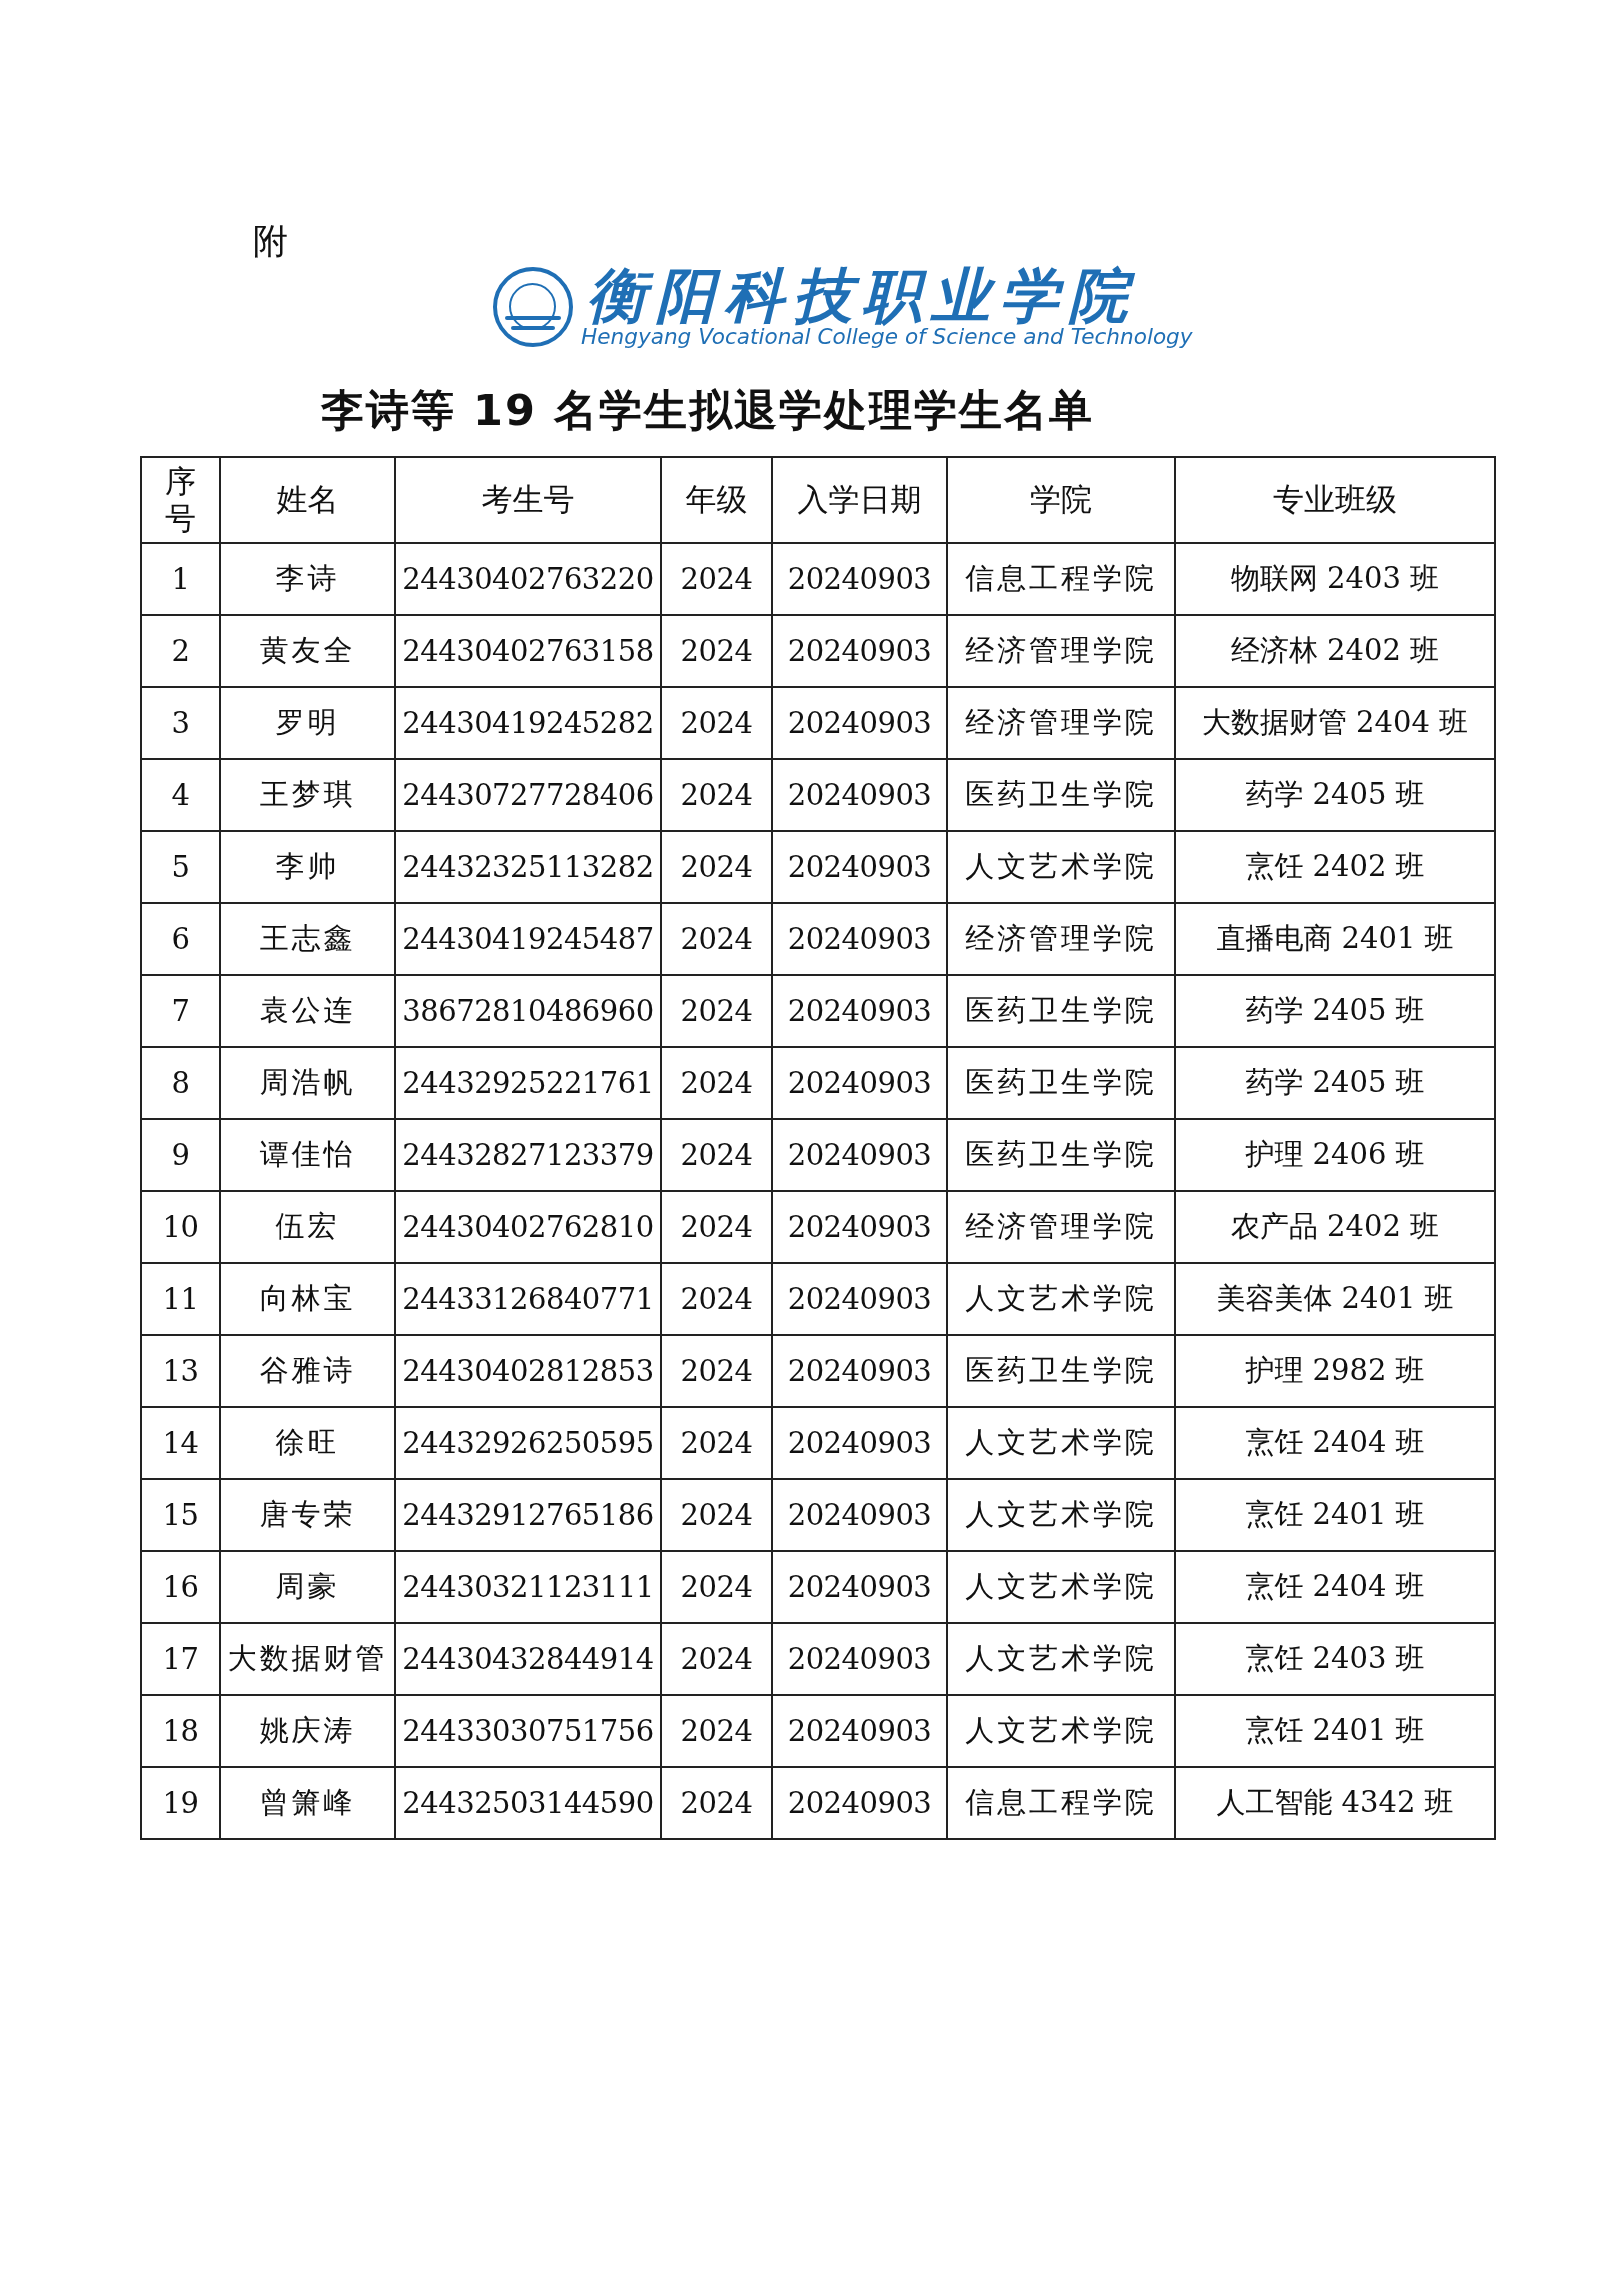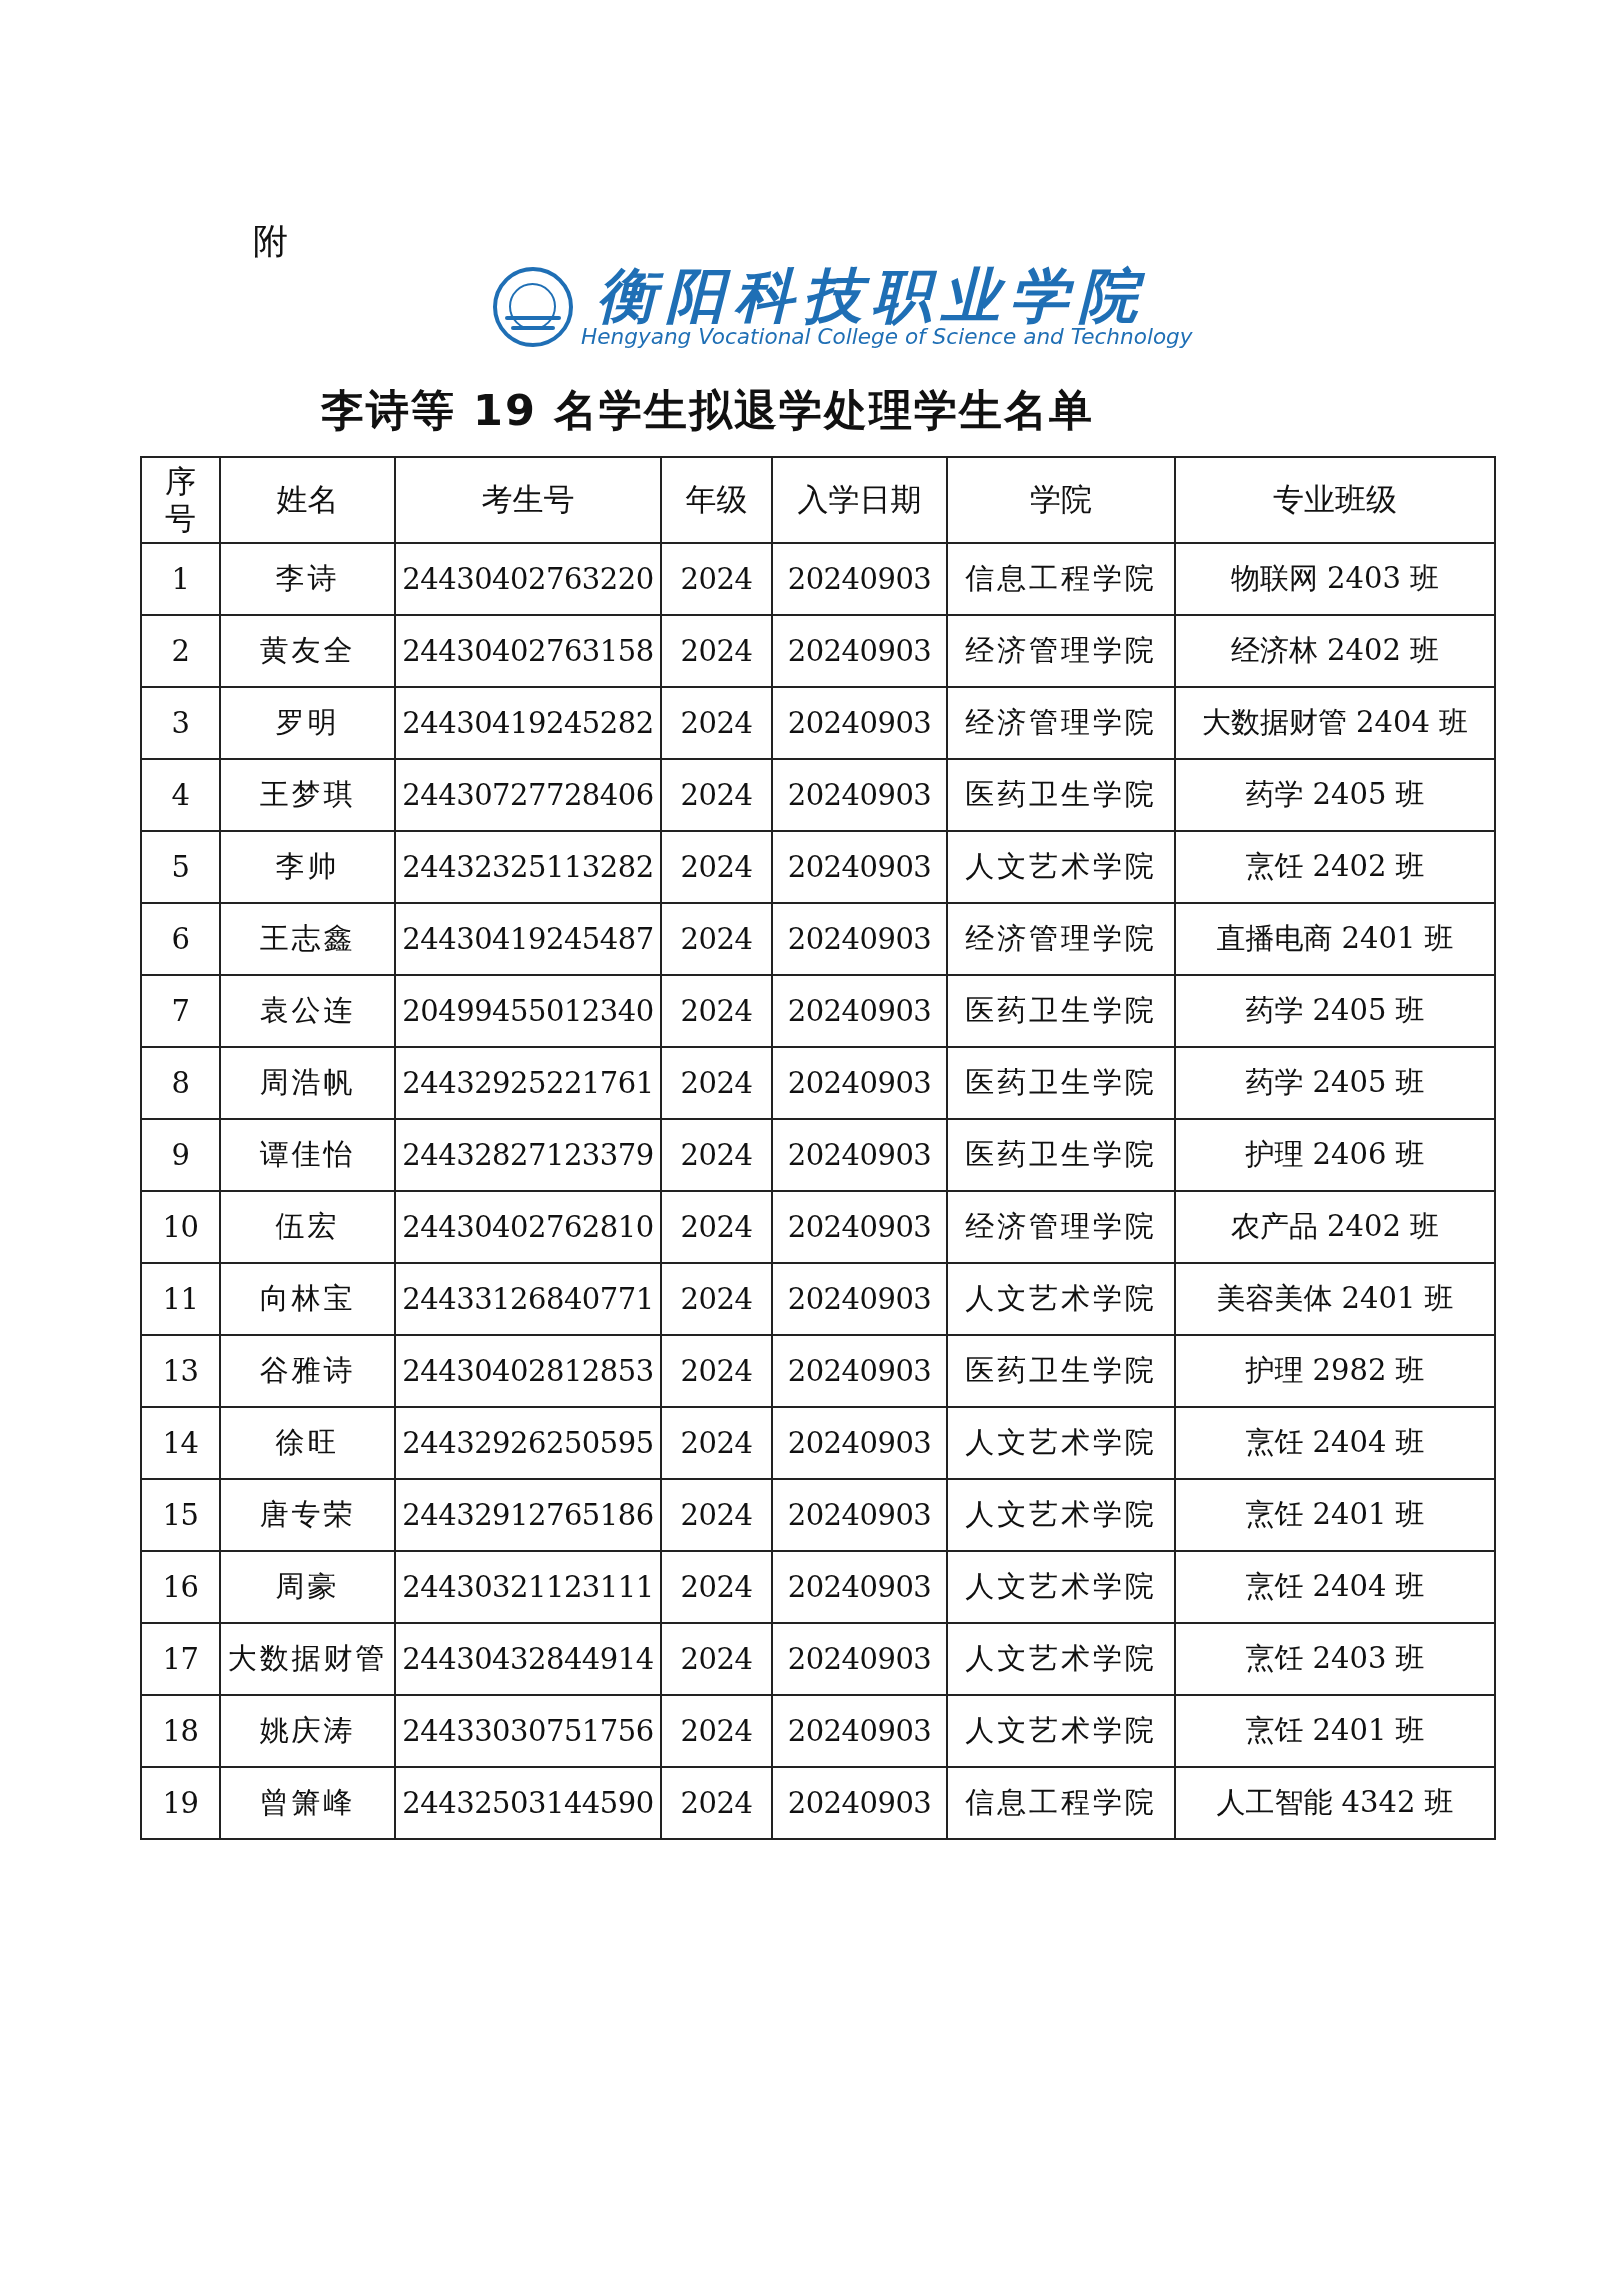--- a/index.html
+++ b/index.html
@@ -5,21 +5,21 @@
   html, body { margin:0; padding:0; background:#ffffff; }
   body { width:1621px; height:2293px; position:relative; overflow:hidden;
          font-family:"DejaVu Serif","Liberation Serif",serif; color:#111; }
   .attach { position:absolute; left:253px; top:218px; font-size:35px; }
   .logo { position:absolute; left:493px; top:263px; width:637px; height:90px; }
   .logo-emblem { position:absolute; left:0; top:3.9px; width:80px; height:80px; border-radius:50%;
                  border:4.9px solid #1f6fb5; box-sizing:border-box; background:#fff; }
   .logo-emblem .inner { position:absolute; left:11.8px; top:11.8px; width:47px; height:47px; border-radius:50%;
                  border:2.9px solid #1f6fb5; box-sizing:border-box; }
   .logo-emblem .wave { position:absolute; left:7.8px; right:7.8px; height:3.9px; background:#1f6fb5; border-radius:2px; }
-  .logo-cn { position:absolute; left:104px; top:-5.9px; font-size:59px; font-weight:bold; color:#1f6fb5;
+  .logo-cn { position:absolute; left:94px; top:-5.9px; font-size:59px; font-weight:bold; color:#1f6fb5;
              letter-spacing:9.8px; white-space:nowrap; font-family:"DejaVu Serif",serif; font-style:italic; }
   .logo-en { position:absolute; left:88px; top:61px; font-size:21.6px; color:#1f6fb5; white-space:nowrap;
              font-family:"DejaVu Sans",sans-serif; font-style:italic; }
   .title { position:absolute; left:0; width:1415px; top:382px; text-align:center; font-size:43px;
            font-weight:bold; font-family:"DejaVu Sans","Liberation Sans",sans-serif; letter-spacing:2px; }
   table { position:absolute; left:140px; top:456px; border-collapse:collapse; table-layout:fixed; }
   td, th { border:2px solid #222; text-align:center; vertical-align:middle; padding:0; overflow:hidden; white-space:nowrap; }
   th { height:84px; font-size:31px; font-weight:normal; font-family:"DejaVu Sans","Liberation Sans",sans-serif; }
   th.narrow { line-height:37px; }
   td { height:70px; font-size:29px; }
@@ -115,21 +115,21 @@
         <td class="cn">王志鑫</td>
         <td class="num">24430419245487</td>
         <td class="num">2024</td>
         <td class="num">20240903</td>
         <td class="cn">经济管理学院</td>
         <td class="cn2">直播电商 2401 班</td>
       </tr>
       <tr>
         <td class="num">7</td>
         <td class="cn">袁公连</td>
-        <td class="num">20499455012340</td>
+        <td class="num">38672810486960</td>
         <td class="num">2024</td>
         <td class="num">20240903</td>
         <td class="cn">医药卫生学院</td>
         <td class="cn2">药学 2405 班</td>
       </tr>
       <tr>
         <td class="num">8</td>
         <td class="cn">周浩帆</td>
         <td class="num">24432925221761</td>
         <td class="num">2024</td>

